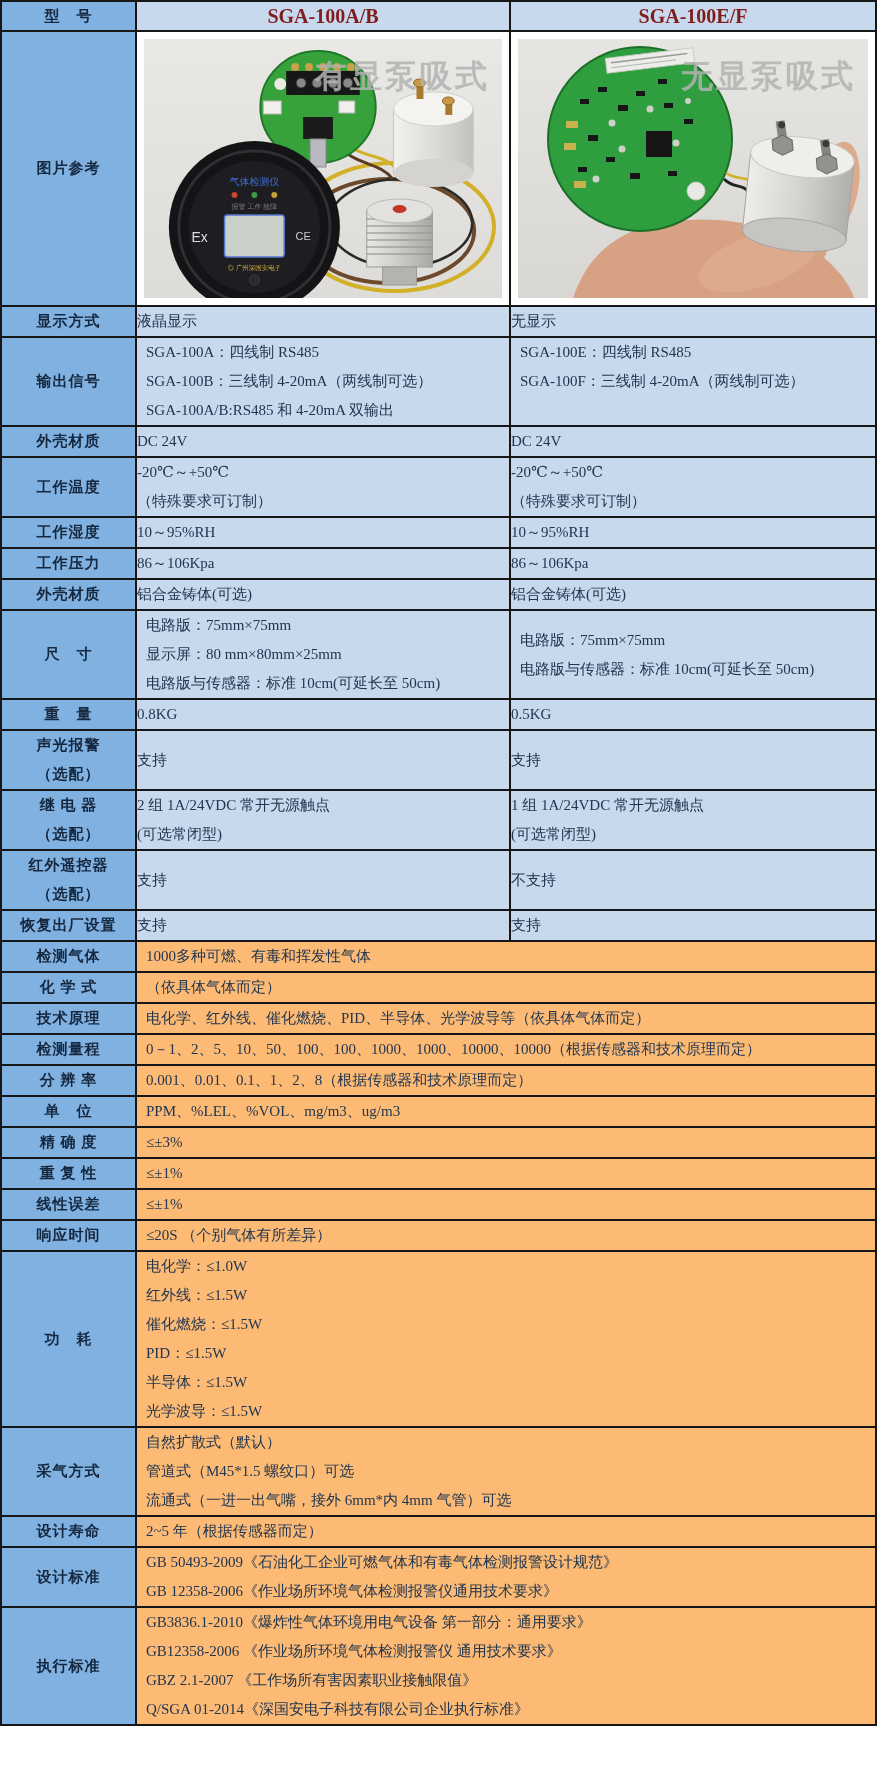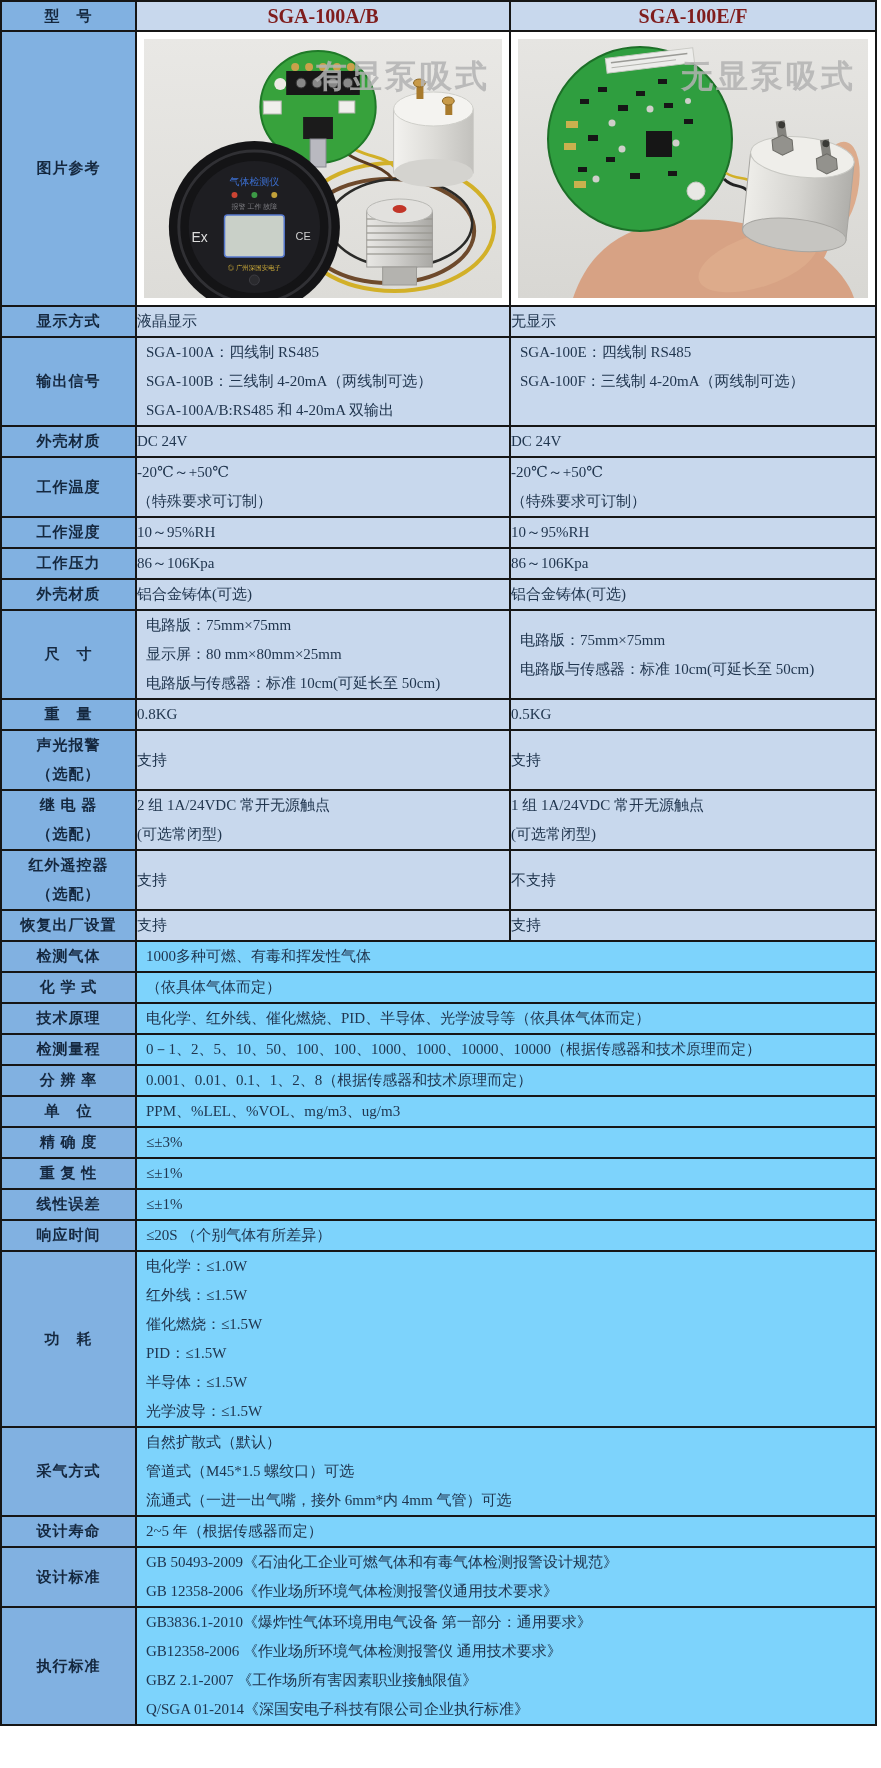--- a/index.html
+++ b/index.html
@@ -12,21 +12,21 @@
   .t-row:last-child{border-bottom:none;}
   .cell{box-sizing:border-box;display:flex;flex-direction:column;justify-content:center;}
   .c-label{
     width:135px;border-right:2px solid #161616;background:#81b1e1;
     align-items:center;text-align:center;font-weight:bold;color:#15283f;
     font-size:15px;letter-spacing:1px;flex-shrink:0;
   }
   .c-a{width:374px;border-right:2px solid #161616;flex-shrink:0;}
   .c-b{flex:1;}
   .c-val{background:#c8d8ed;align-items:flex-start;text-align:center;font-size:15px;}
-  .c-span{flex:1;background:#7dd3fc;font-size:15px;}
+  .c-span{flex:1;background:#fdba74;font-size:15px;}
   .al{align-items:flex-start;text-align:left;padding-left:9px;padding-right:4px;}
   .vtop{justify-content:flex-start;}
   .line{line-height:29px;white-space:nowrap;}
   
   .h-cell{font-weight:bold;color:#7f1d1d;font-size:20px;background:#c8d8ed;align-items:center;}
   .h-row .line{line-height:28px;}
   
   .img-row{height:273px;}
   .img-cell{background:#ffffff;position:relative;}
   .photo{position:absolute;left:7px;top:7px;right:7px;bottom:7px;overflow:hidden;}

